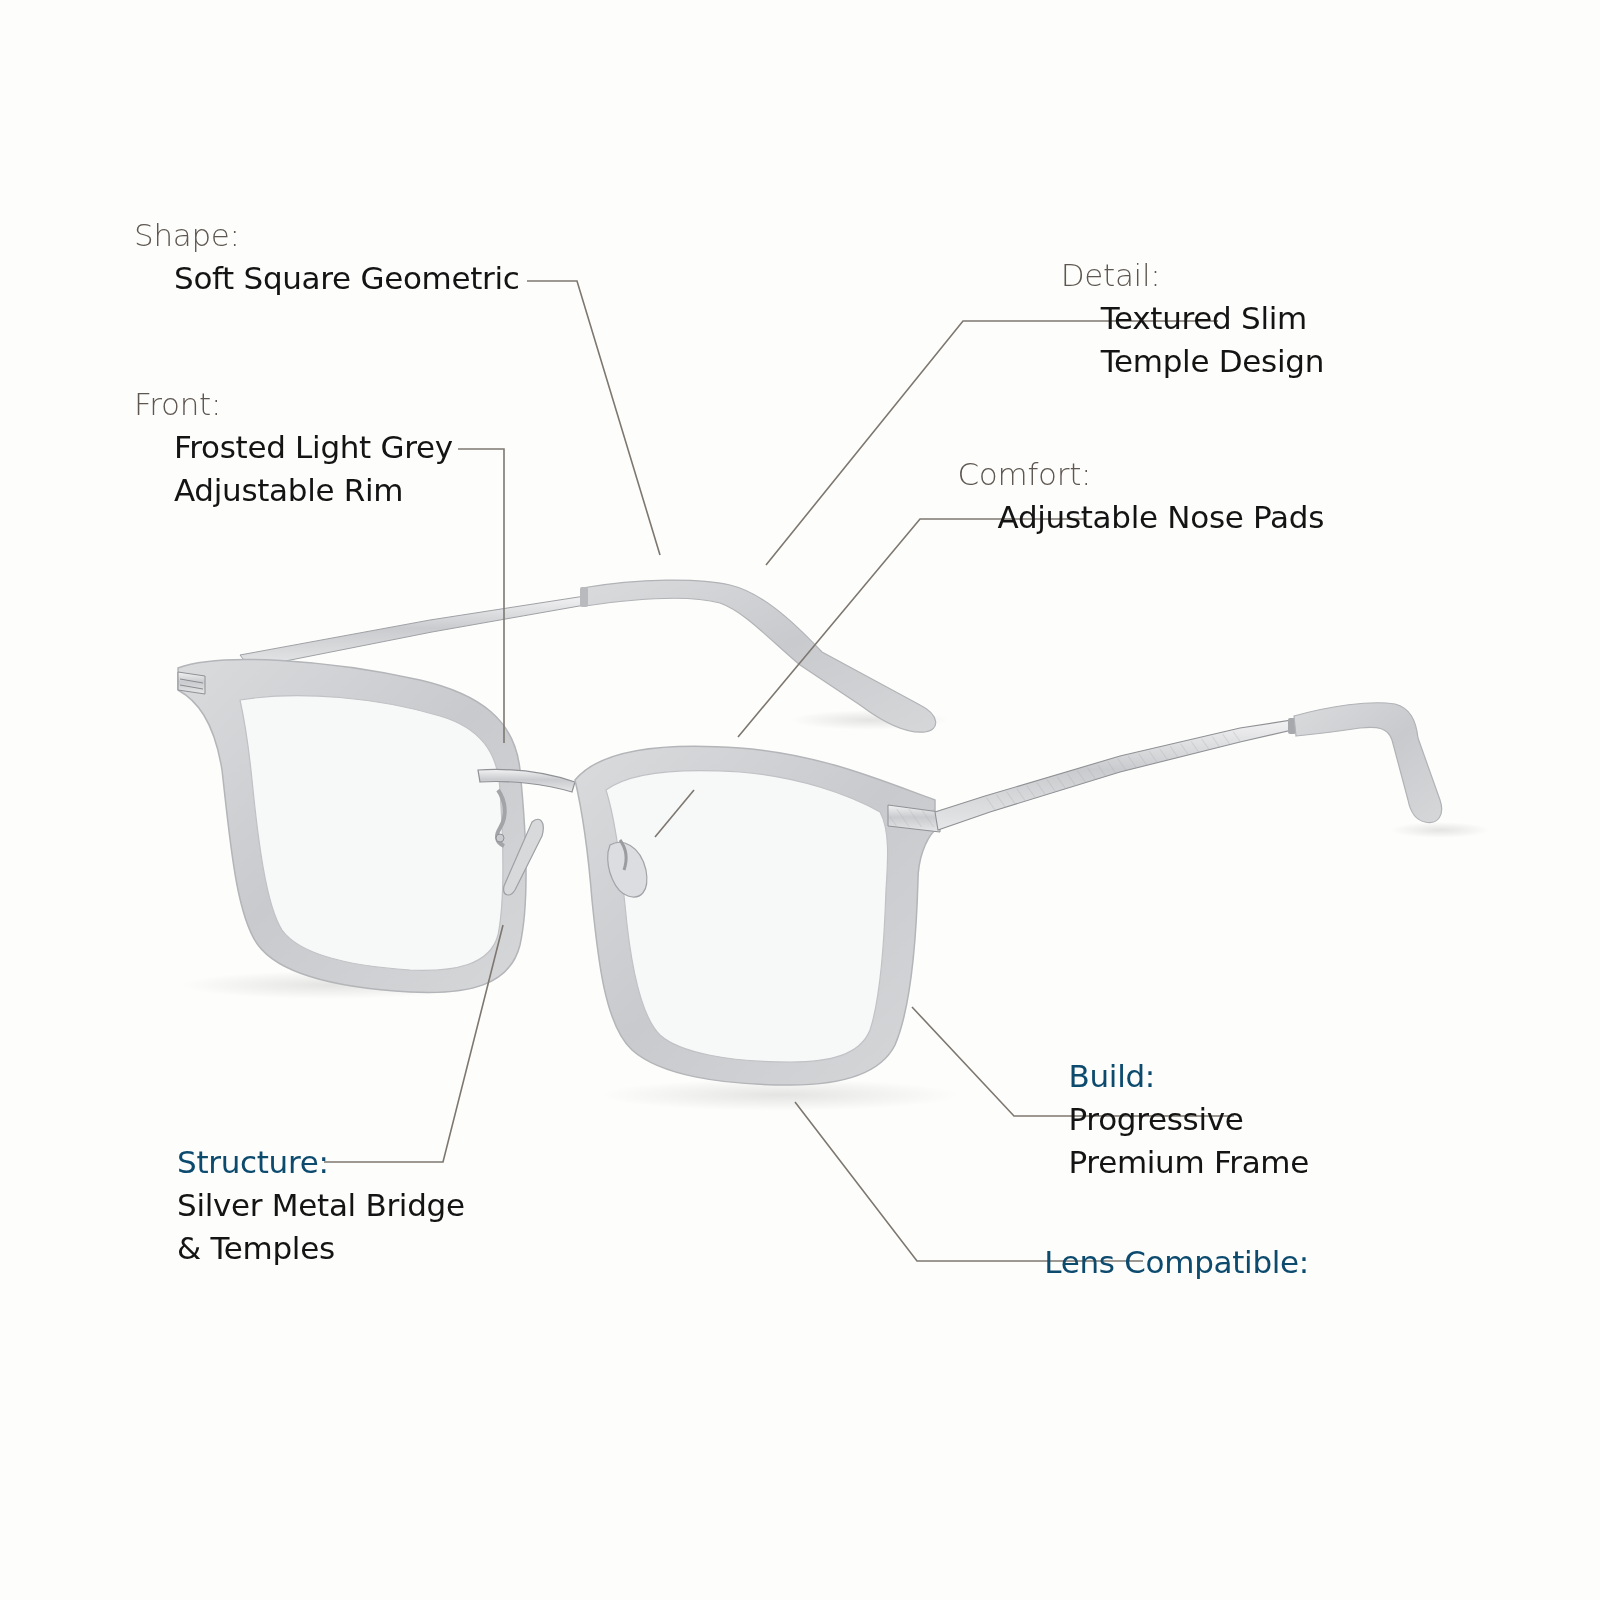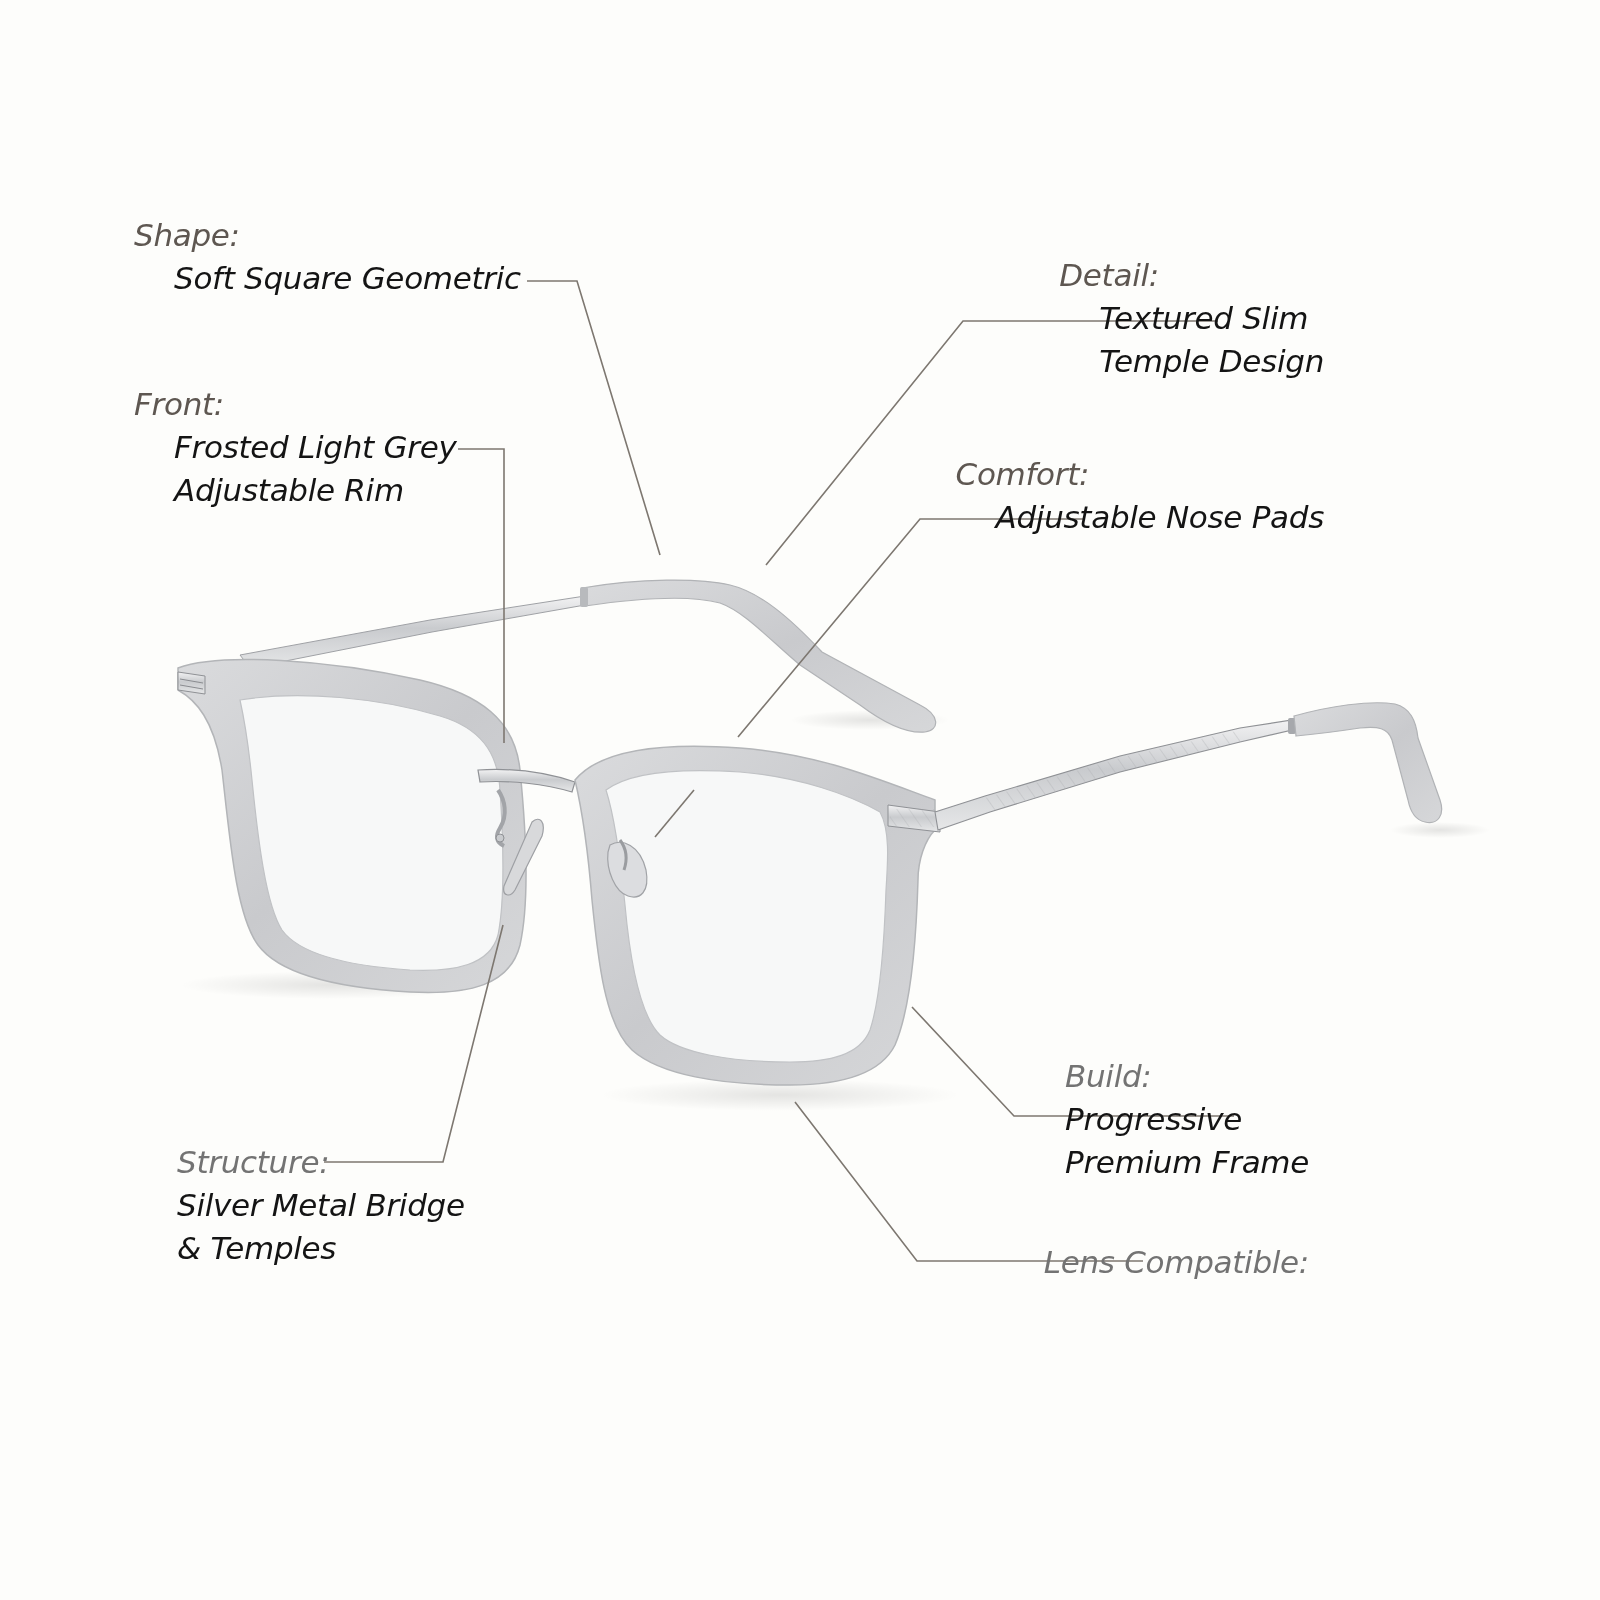--- a/index.html
+++ b/index.html
@@ -10,21 +10,21 @@
     body {
       width: 1600px;
       height: 1600px;
       position: relative;
       overflow: hidden;
       font-family: "DejaVu Sans", "Liberation Sans", sans-serif;
     }
     .stage {
       position: absolute;
       left: 0; top: 0;
-      width: 1459px; height: 1600px; font-style: italic;
+      width: 1459px; height: 1600px;
     }
     .art {
       position: absolute;
       left: 0; top: 0;
       width: 1600px; height: 1600px;
     }
     .callout {
       position: absolute;
       line-height: 43px;
       font-size: 31px;
@@ -37,21 +37,21 @@
       display: block;
       color: #5e5751;
       font-weight: 300;
     }
     .callout .value {
       display: block;
       color: #141414;
       margin-left: 40px;
     }
     .callout .value.inline-label {
-      color: #737373;
+      color: #0c4a6e;
     }
     .leader {
       fill: none;
       stroke: #7d7770;
       stroke-width: 1.6;
     }
   </style>
 </head>
 <body>
 

